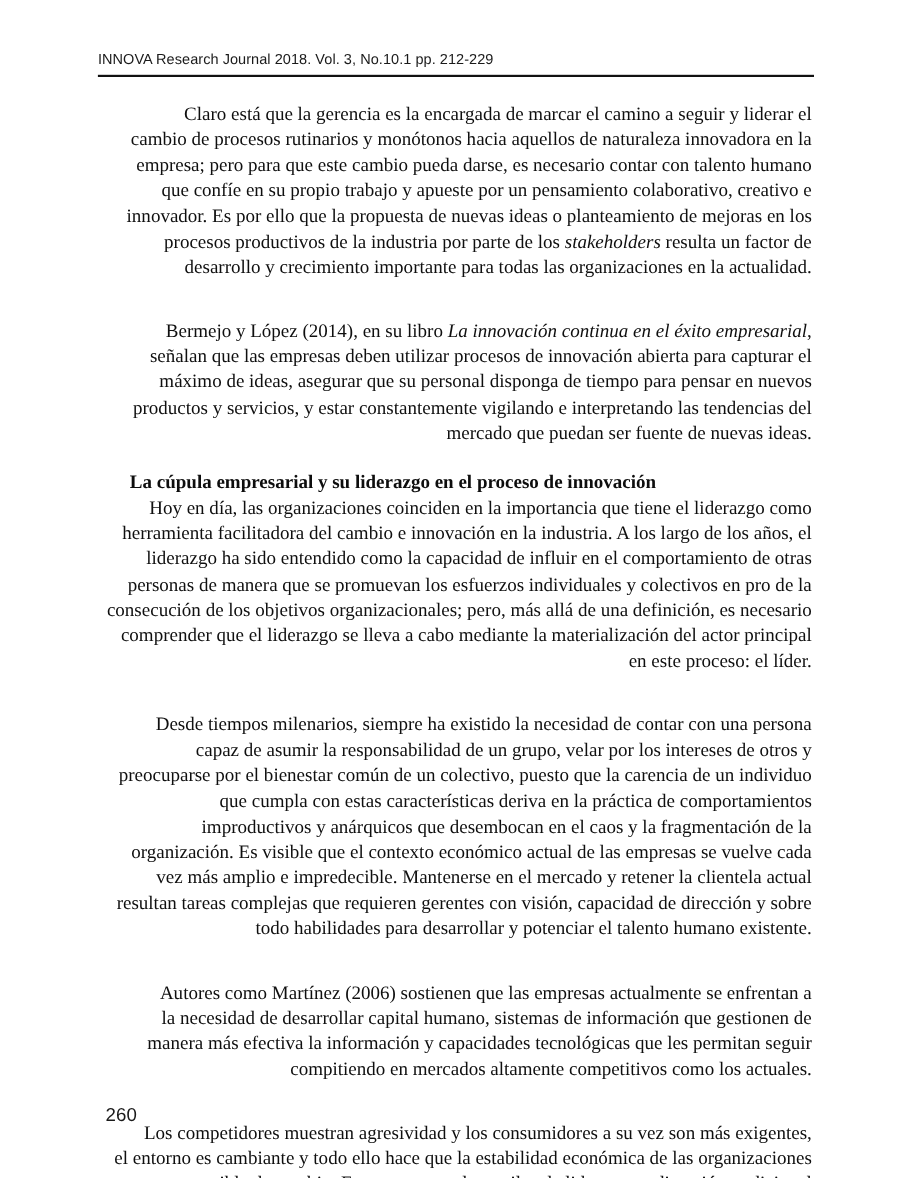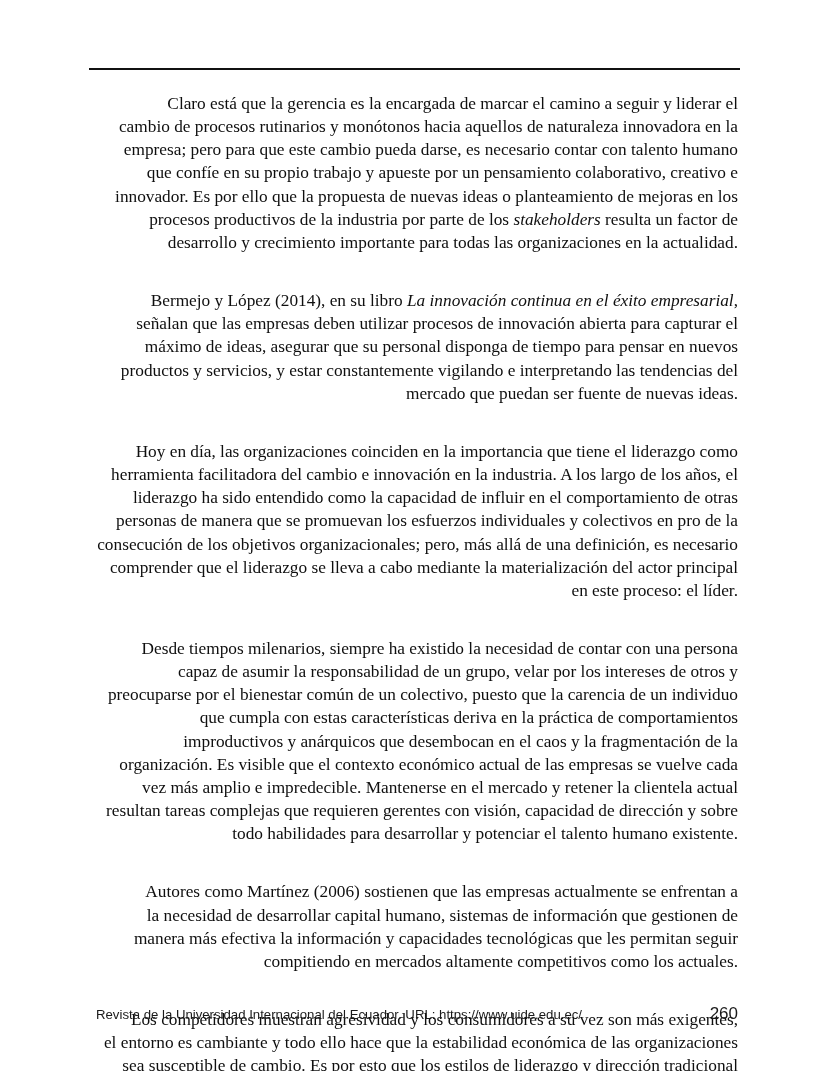--- a/index.html
+++ b/index.html
@@ -109,38 +109,41 @@
     line-height: 18px;
     color: #1a1a1a;
     font-weight: normal;
   }
 </style>
 </head>
 <body>
 
 <div class="page">
 
+  <div class="running-head">
+    <div class="running-head-text">INNOVA Research Journal 2018. Vol. 3, No.10.1 pp. 212-229</div>
+  </div>
   <div class="header-rule"></div>
 
   <div class="body-col">
 
     <p class="para"><span>Claro está que la gerencia es la encargada de marcar el camino a seguir y liderar el cambio de procesos rutinarios y monótonos hacia aquellos de naturaleza innovadora en la empresa; pero para que este cambio pueda darse, es necesario contar con talento humano que confíe en su propio trabajo y apueste por un pensamiento colaborativo, creativo e innovador. Es por ello que la propuesta de nuevas ideas o planteamiento de mejoras en los procesos productivos de la industria por parte de los </span><em class="ital">stakeholders</em><span> resulta un factor de desarrollo y crecimiento importante para todas las organizaciones en la actualidad.</span></p>
 
     <p class="para"><span>Bermejo y López (2014), en su libro </span><em class="ital">La innovación continua en el éxito empresarial</em><span>, señalan que las empresas deben utilizar procesos de innovación abierta para capturar el máximo de ideas, asegurar que su personal disponga de tiempo para pensar en nuevos productos y servicios, y estar constantemente vigilando e interpretando las tendencias del mercado que puedan ser fuente de nuevas ideas.</span></p>
 
+    <h2 class="section-heading">La cúpula empresarial y su liderazgo en el proceso de innovación</h2>
 
 
     <p class="para">Hoy en día, las organizaciones coinciden en la importancia que tiene el liderazgo como herramienta facilitadora del cambio e innovación en la industria. A los largo de los años, el liderazgo ha sido entendido como la capacidad de influir en el comportamiento de otras personas de manera que se promuevan los esfuerzos individuales y colectivos en pro de la consecución de los objetivos organizacionales; pero, más allá de una definición, es necesario comprender que el liderazgo se lleva a cabo mediante la materialización del actor principal en este proceso: el líder.</p>
 
     <p class="para">Desde tiempos milenarios, siempre ha existido la necesidad de contar con una persona capaz de asumir la responsabilidad de un grupo, velar por los intereses de otros y preocuparse por el bienestar común de un colectivo, puesto que la carencia de un individuo que cumpla con estas características deriva en la práctica de comportamientos improductivos y anárquicos que desembocan en el caos y la fragmentación de la organización. Es visible que el contexto económico actual de las empresas se vuelve cada vez más amplio e impredecible. Mantenerse en el mercado y retener la clientela actual resultan tareas complejas que requieren gerentes con visión, capacidad de dirección y sobre todo habilidades para desarrollar y potenciar el talento humano existente.</p>
 
     <p class="para">Autores como Martínez (2006) sostienen que las empresas actualmente se enfrentan a la necesidad de desarrollar capital humano, sistemas de información que gestionen de manera más efectiva la información y capacidades tecnológicas que les permitan seguir compitiendo en mercados altamente competitivos como los actuales.</p>
 
     <p class="para">Los competidores muestran agresividad y los consumidores a su vez son más exigentes, el entorno es cambiante y todo ello hace que la estabilidad económica de las organizaciones sea susceptible de cambio. Es por esto que los estilos de liderazgo y dirección tradicional han dado un giro de 180 grados en relación con lo que se manejaba años atrás. Por ende, aplicar modelos de gestión empresarial adecuados a las demandas y requerimientos de los tiempos actuales resulta indispensable para la industria. “El liderazgo es un fenómeno sumamente complejo que</p>
 
   </div>
 
   <div class="footer">
-    <div class="footer-text">Revista de la Universidad Internacional del Ecuador. URL: https://www.uide.edu.ec/</div>
     <div class="footer-pageno">260</div>
   </div>
 
 </div>
 
 </body></html>

